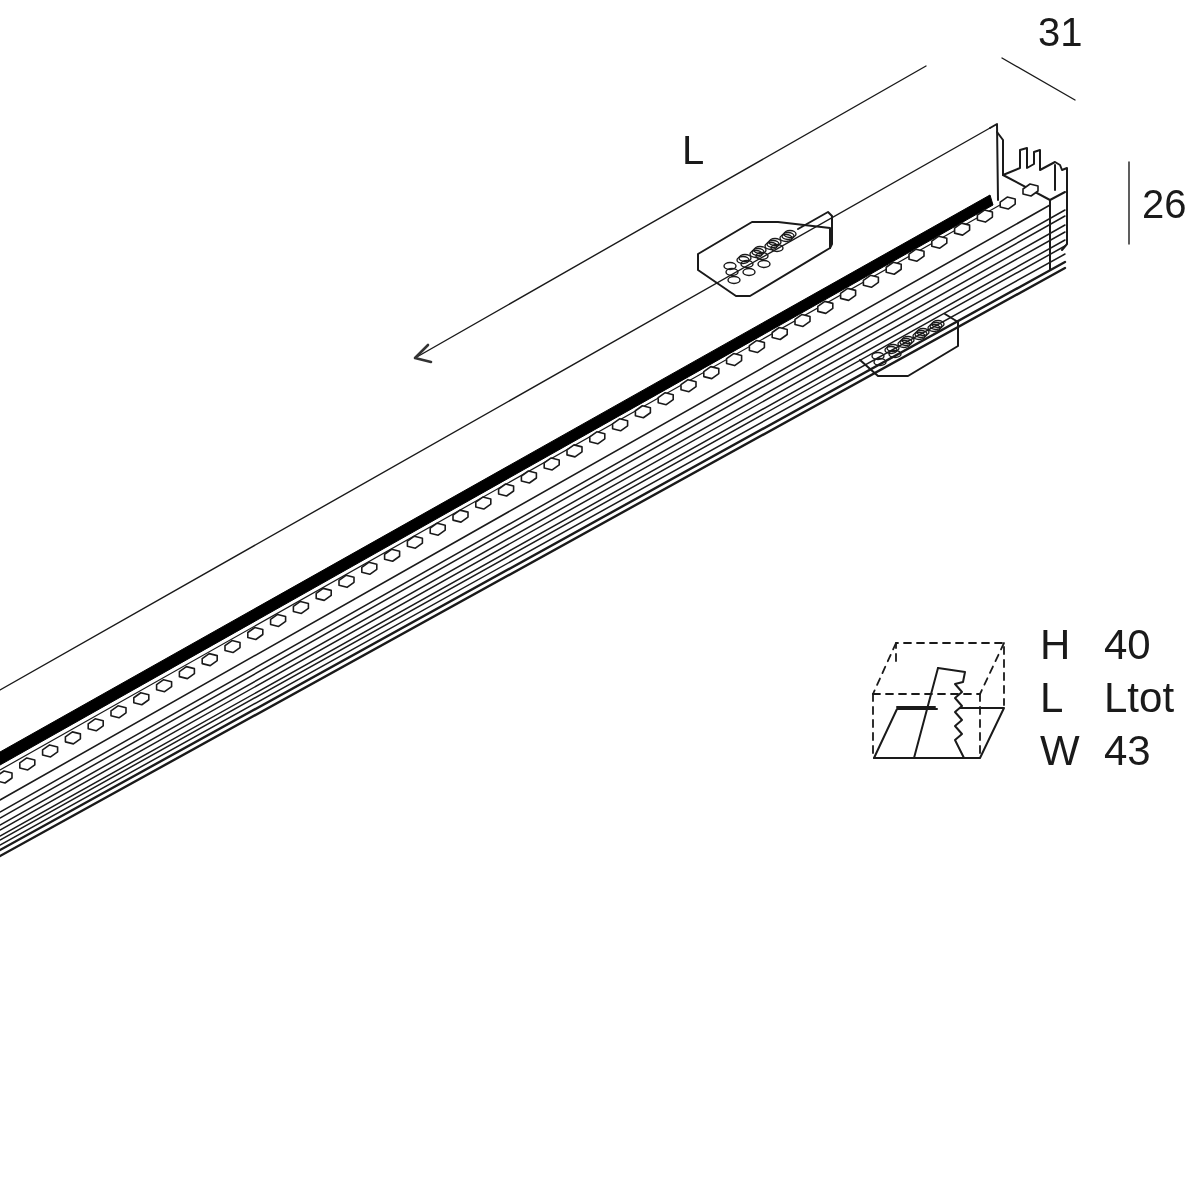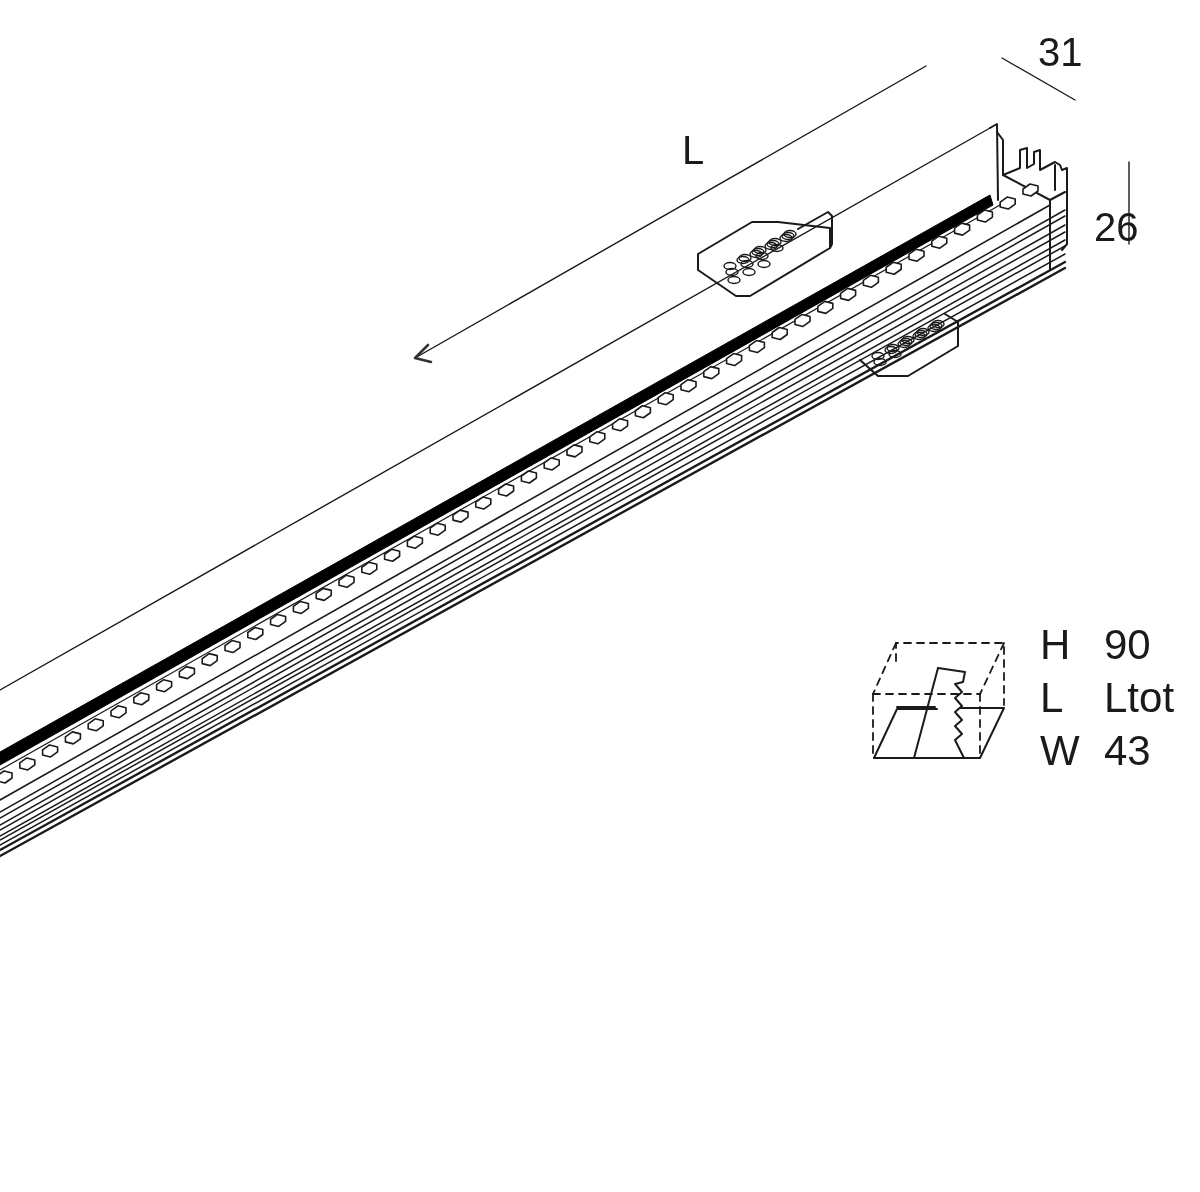--- a/index.html
+++ b/index.html
@@ -165,27 +165,27 @@
       <polyline points="874,758 897,709 937,709"></polyline>
       <polyline points="960,708 1004,708 980,758 874,758"></polyline>
       <line x1="897" y1="707" x2="935" y2="707"></line>
       <line x1="914" y1="758" x2="938" y2="668"></line>
       <polyline points="938,668 965,672 963,682 955,684 962,692 955,698 962,706 955,712 962,720 955,726 962,734 955,740 964,758"></polyline>
     </g>
   </g>
 </svg>
 
 <div class="dim-label" style="left:682px; top:130px;">L</div>
-<div class="dim-label" style="left:1038px; top:32px;">31</div>
-<div class="dim-label" style="left:1094px; top:184px;margin-top:23px;">26</div>
+<div class="dim-label" style="left:1038px; top:12px;">31</div>
+<div class="dim-label" style="left:1142px; top:184px;">26</div>
 
 <div class="spec-table">
   <div class="spec-row">
     <span class="spec-key">H</span>
-    <span class="spec-val">90</span>
+    <span class="spec-val">40</span>
   </div>
   <div class="spec-row">
     <span class="spec-key">L</span>
     <span class="spec-val">Ltot</span>
   </div>
   <div class="spec-row">
     <span class="spec-key">W</span>
     <span class="spec-val">43</span>
   </div>
 </div>

